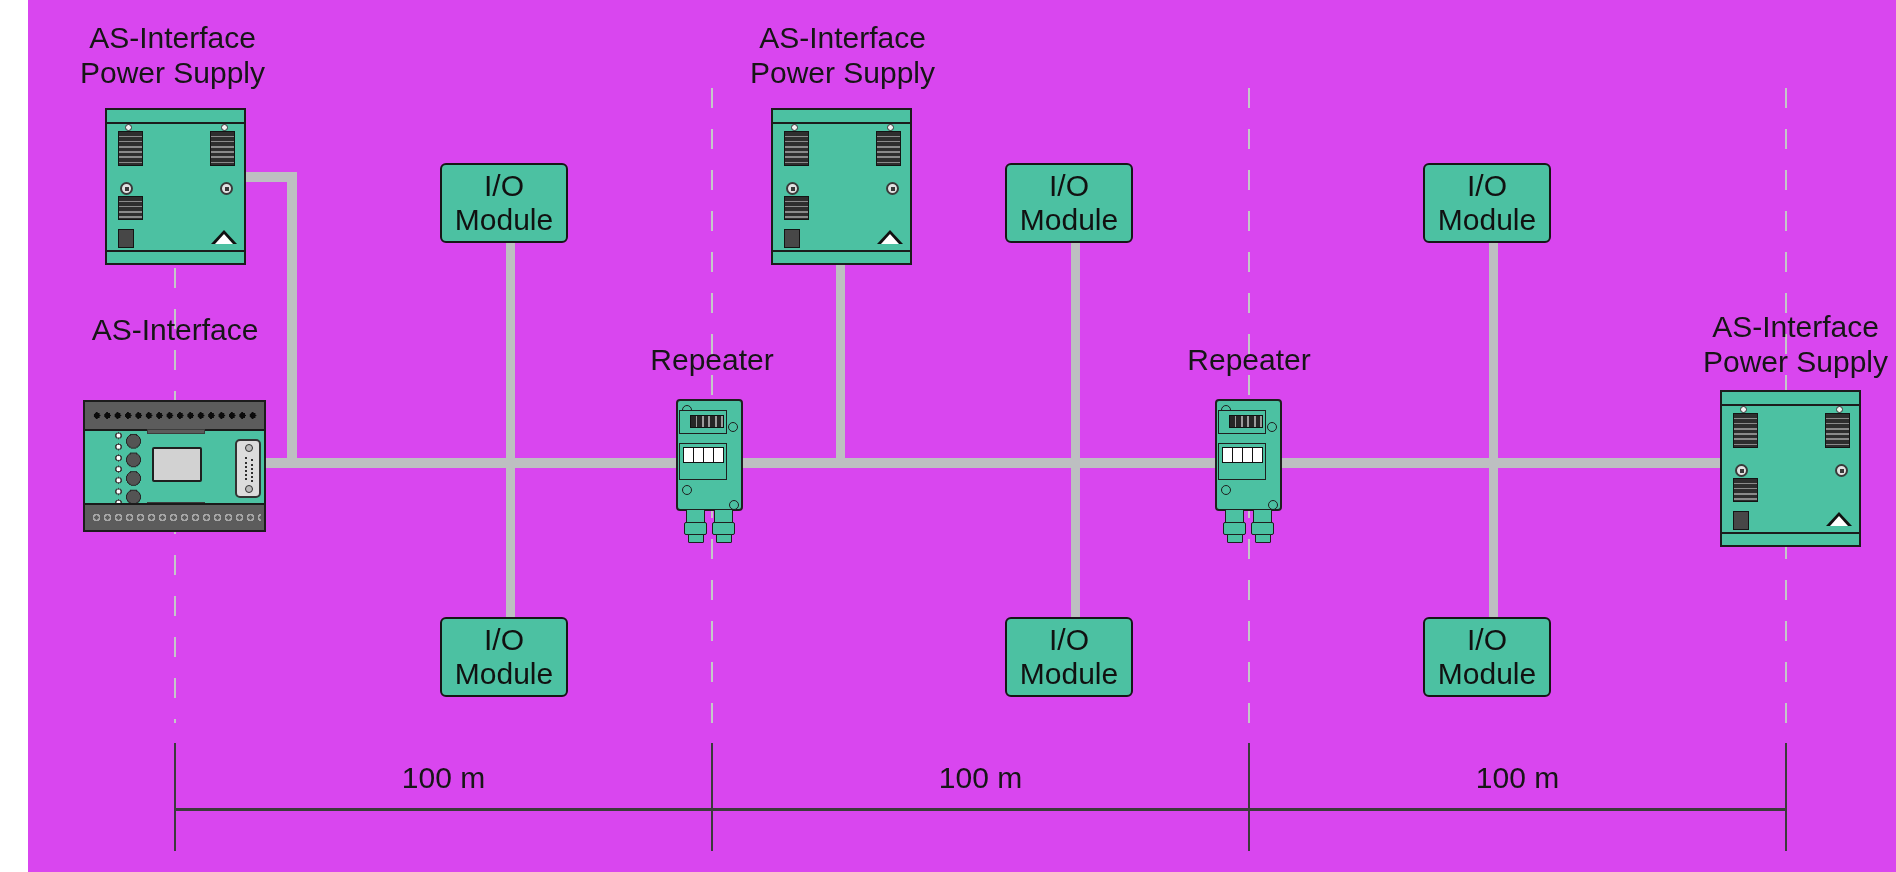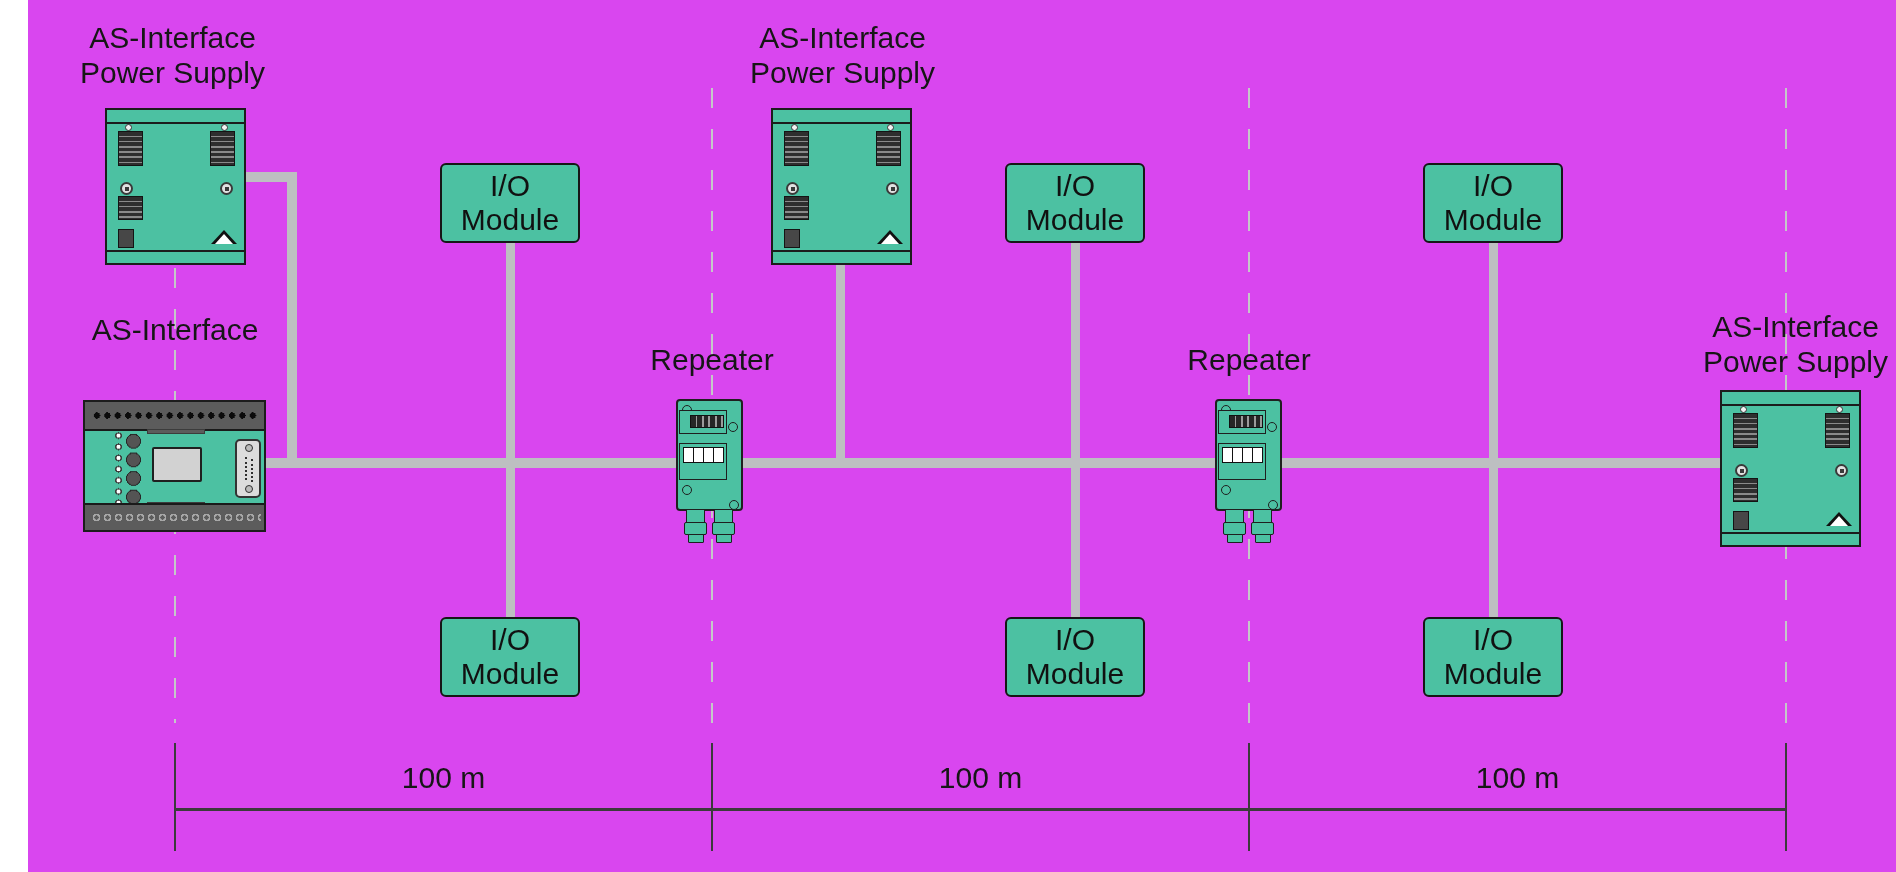--- a/index.html
+++ b/index.html
@@ -10,21 +10,21 @@
         background:repeating-linear-gradient(180deg,#c5c7c8 0 20px,transparent 20px 41px);}
   
   .cable{position:absolute;background:#bdbfc1;}
   
   .lbl{position:absolute;text-align:center;font-size:30px;line-height:35px;color:#161616;}
   .dist{position:absolute;text-align:center;font-size:30px;color:#161616;}
   
   .dimline{position:absolute;height:2.5px;background:#3b3b3b;}
   .tick{position:absolute;width:2.5px;background:#3b3b3b;}
   
-  .iom{position:absolute;width:140px;height:80px;background:#4cc1a2;border:2.5px solid #161616;
+  .iom{position:absolute;width:128px;height:80px;background:#4cc1a2;border:2.5px solid #161616;
        border-radius:6px;display:flex;flex-direction:column;align-items:center;justify-content:center;
        font-size:30px;line-height:34px;color:#111;box-sizing:border-box;}
   
   .ps{position:absolute;width:141px;height:157px;background:#4cc1a2;border:2px solid #1c1c1c;box-sizing:border-box;}
   .ps .hline{position:absolute;left:0;right:0;height:2px;background:#1c1c1c;}
   .screw-sm{position:absolute;width:7px;height:7px;border-radius:50%;border:1.3px solid #333;
             background:#f2f2f2;box-sizing:border-box;}
   .tblock{position:absolute;border:1.5px solid #141414;box-sizing:border-box;
           background:repeating-linear-gradient(180deg,#2e2e2e 0 3.6px,#8a8a8a 3.6px 5.2px);}
   .screw-lg{position:absolute;width:13px;height:13px;border-radius:50%;background:#e2e2e2;

